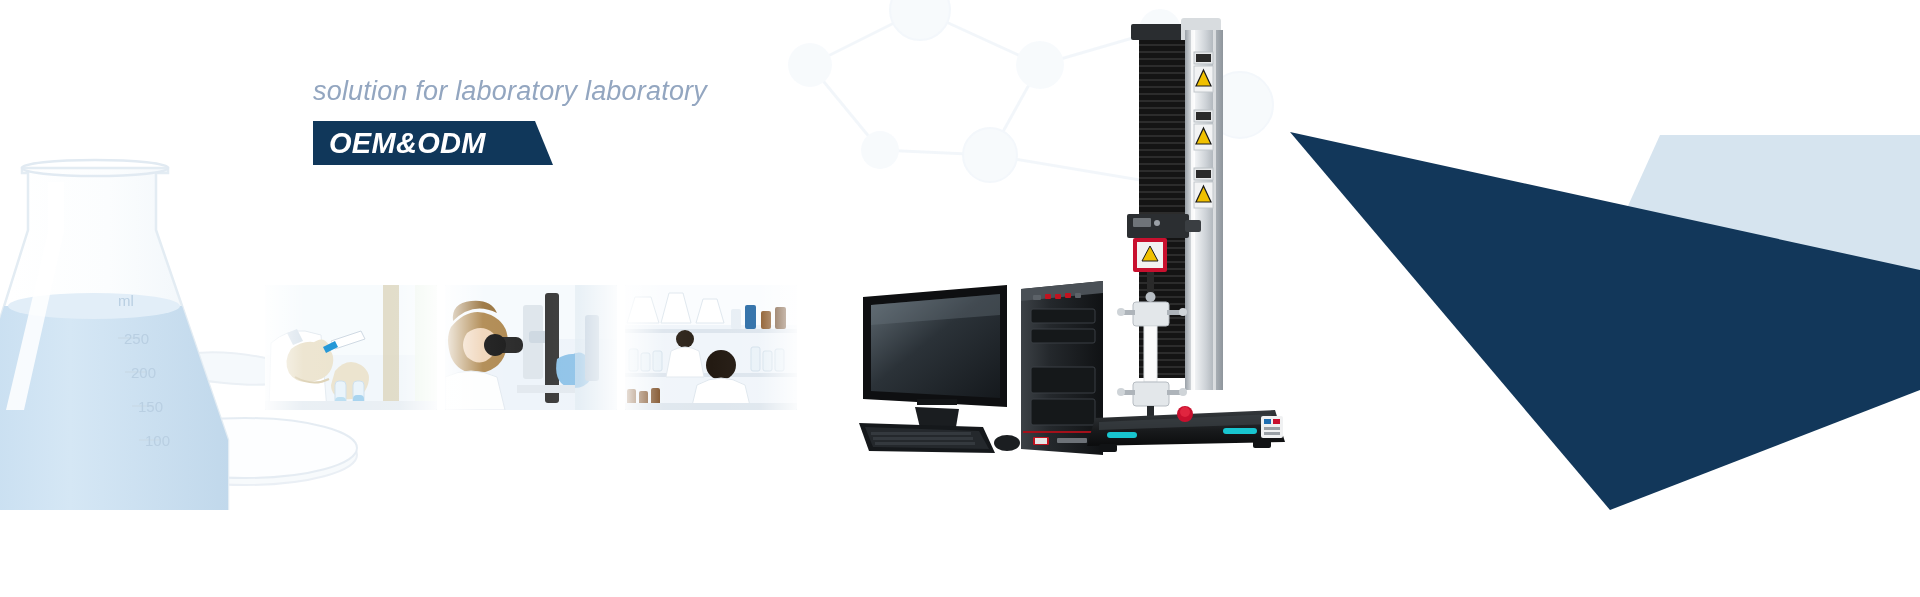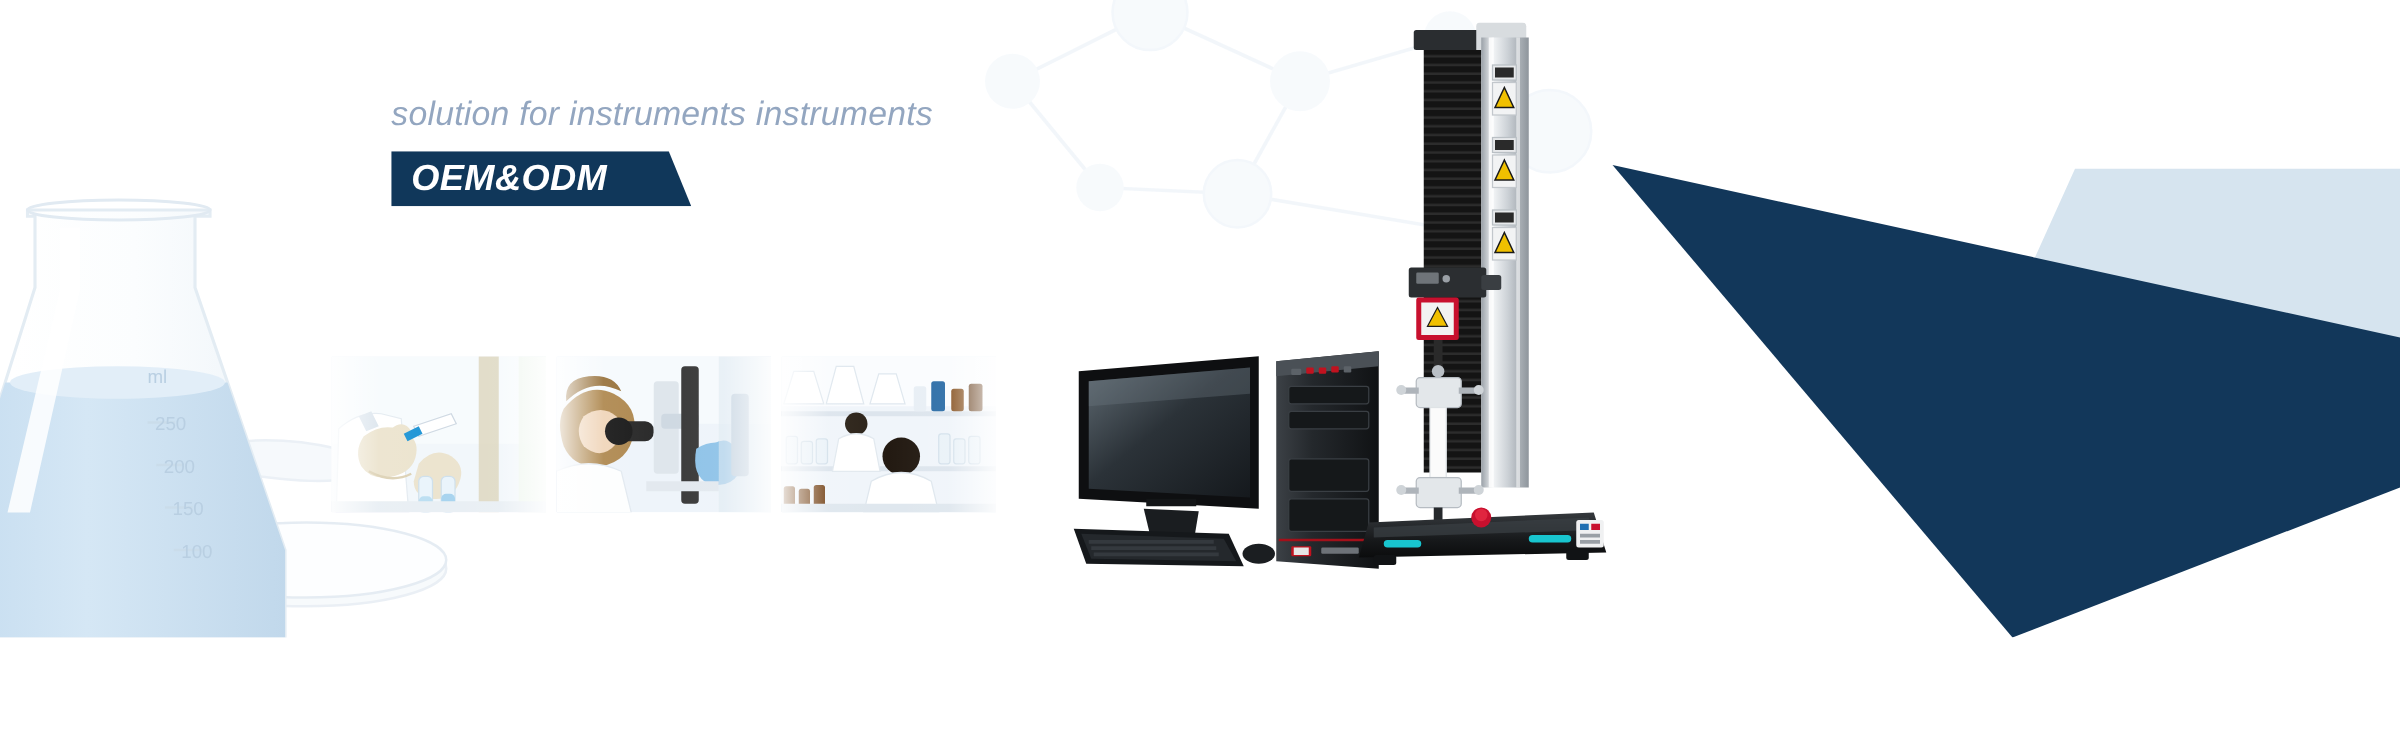--- a/index.html
+++ b/index.html
@@ -142,21 +142,21 @@
         </g>
         <text x="134" y="234">250</text>
         <text x="141" y="268">200</text>
         <text x="148" y="302">150</text>
         <text x="155" y="336">100</text>
       </g>
     </g>
   </svg>
 
   <div class="copy">
-    <div class="line2">solution for instruments instruments</div>
+    <div class="line2">solution for laboratory laboratory</div>
     <div class="badge-wrap">
       <svg class="badge-shape" viewBox="0 0 240 44" preserveAspectRatio="none">
         <polygon points="0,0 222,0 240,44 0,44" fill="#10375a"></polygon>
       </svg>
       <span class="badge-label">OEM&amp;ODM</span>
     </div>
   </div>
 
   <div class="photos">
 

